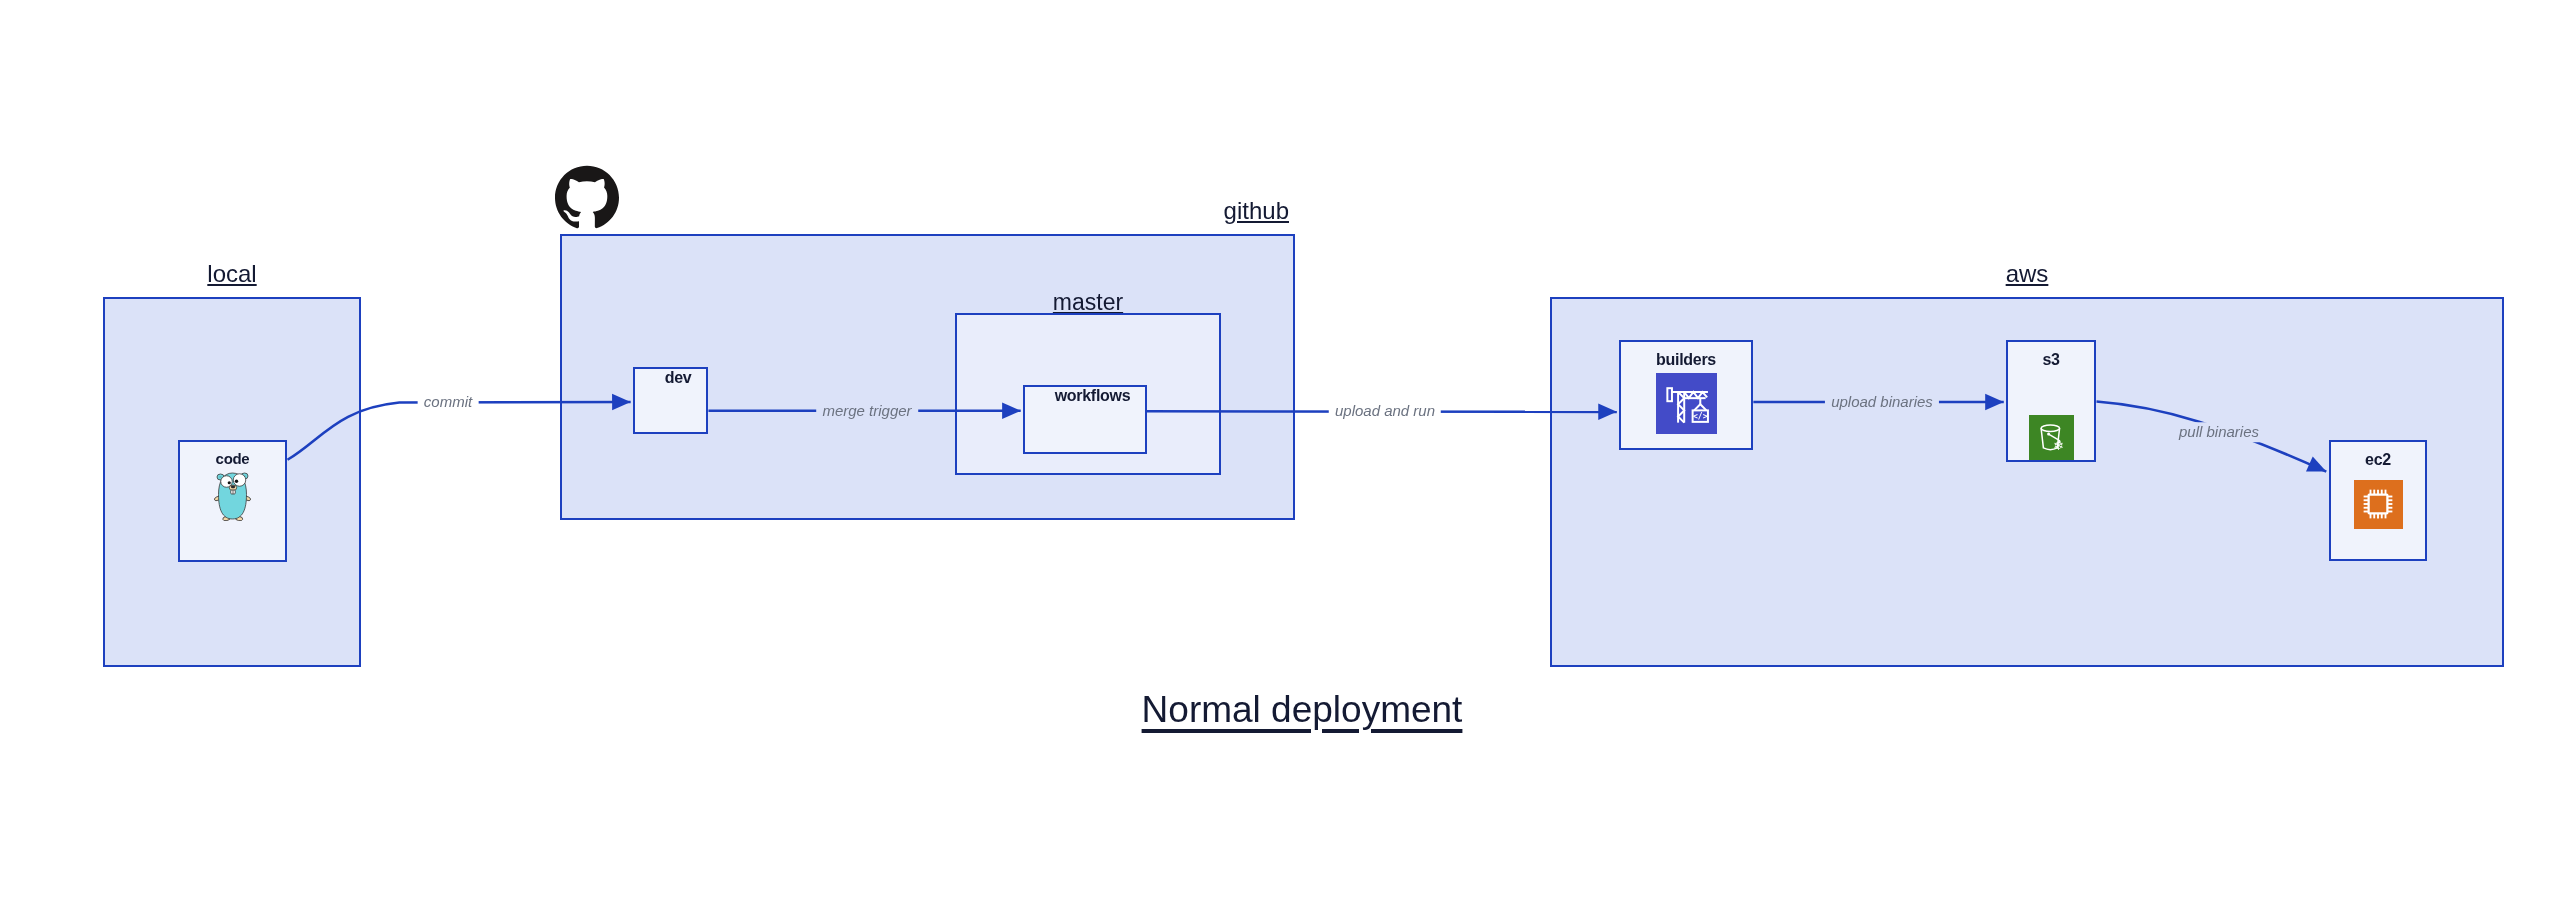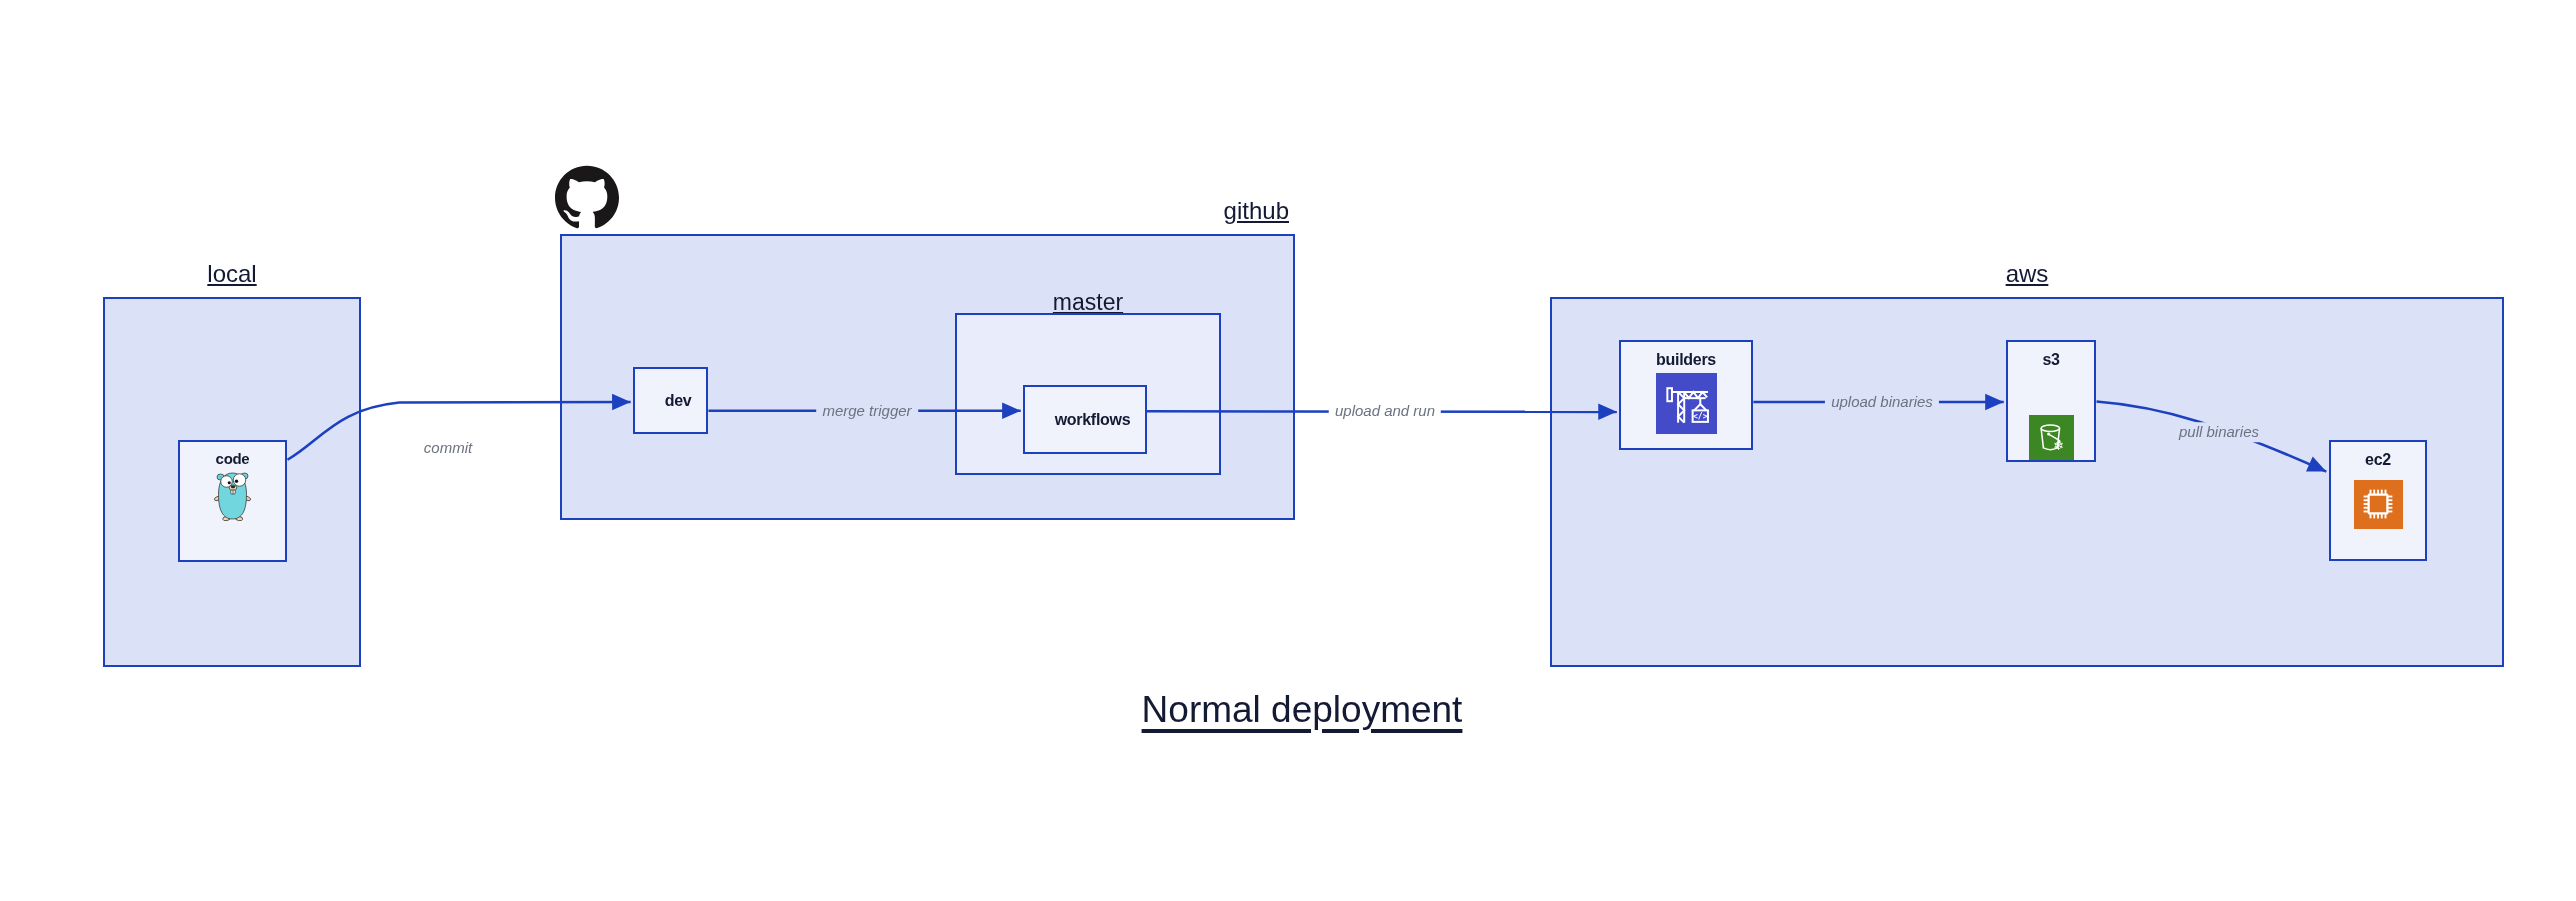--- a/index.html
+++ b/index.html
@@ -17,21 +17,21 @@
   *{margin:0;padding:0;box-sizing:border-box;}
   html,body{width:2604px;height:902px;background:var(--c-page);
     font-family:"Liberation Sans","DejaVu Sans",sans-serif;}
   #canvas{position:relative;width:2604px;height:902px;overflow:hidden;}
 
   .box{position:absolute;border:2.6px solid var(--c-border);}
   .container{background:var(--c-container);z-index:1;}
   .midbox{background:var(--c-mid);z-index:2;}
   .leaf{background:var(--c-leaf);z-index:3;display:flex;flex-direction:column;align-items:center;}
   .leaf .node-label{font-weight:bold;font-size:16px;color:var(--c-text);letter-spacing:-0.3px;}
-  .leaf.center{justify-content:center;padding-left:15px;}
+  .leaf.center{padding-left:15px;}
 
   .container-label{position:absolute;font-size:24px;color:var(--c-text);z-index:2;white-space:nowrap;text-decoration:underline;}
   .title{position:absolute;left:50%;transform:translateX(-50%);top:689px;
     font-size:37px;color:var(--c-text);text-decoration:underline;
     text-decoration-thickness:3.6px;text-underline-offset:7.2px;white-space:nowrap;z-index:2;}
 
   svg.overlay{position:absolute;left:0;top:0;z-index:5;pointer-events:none;}
   .edge{stroke:var(--c-border);stroke-width:5;fill:none;}
   .arrowhead{fill:var(--c-border);}
 
@@ -175,21 +175,21 @@
         <path class="arrowhead" d="M2,2 L38,18 L2,34 Z"></path>
       </marker>
     </defs>
     <path class="edge" marker-end="url(#arrow)" d="M 558 892 C 625 852, 655 793, 775 781 L 1224 780"></path>
     <path class="edge" marker-end="url(#arrow)" d="M 1375 797 L 1981 797"></path>
     <path class="edge" marker-end="url(#arrow)" d="M 2226 798 L 3138 799"></path>
     <path class="edge" marker-end="url(#arrow)" d="M 3403 780 L 3889 780"></path>
     <path class="edge" marker-end="url(#arrow)" d="M 4069 779 C 4200 789, 4320 828, 4515 915"></path>
   </svg>
 
-  <div class="edge-label bg-white" style="left:448px;top:402px;margin-top:46px;">commit</div>
+  <div class="edge-label bg-white" style="left:448px;top:402px;">commit</div>
   <div class="edge-label bg-container" style="left:867px;top:411px;">merge trigger</div>
   <div class="edge-label bg-white" style="left:1385px;top:411px;">upload and run</div>
   <div class="edge-label bg-container" style="left:1882px;top:402px;">upload binaries</div>
   <div class="edge-label bg-container" style="left:2219px;top:432px;">pull binaries</div>
 
   <div class="title">Normal deployment</div>
 
 </div>
 
 

